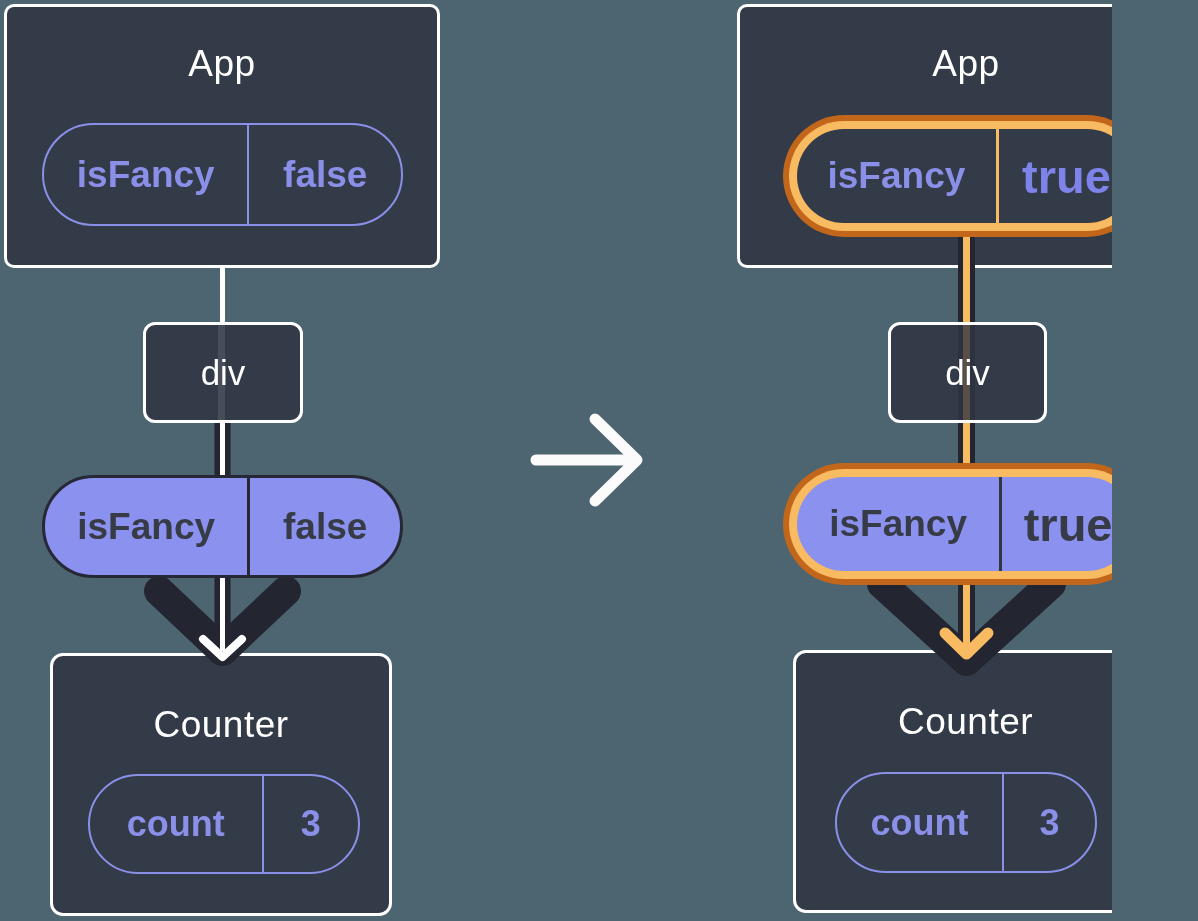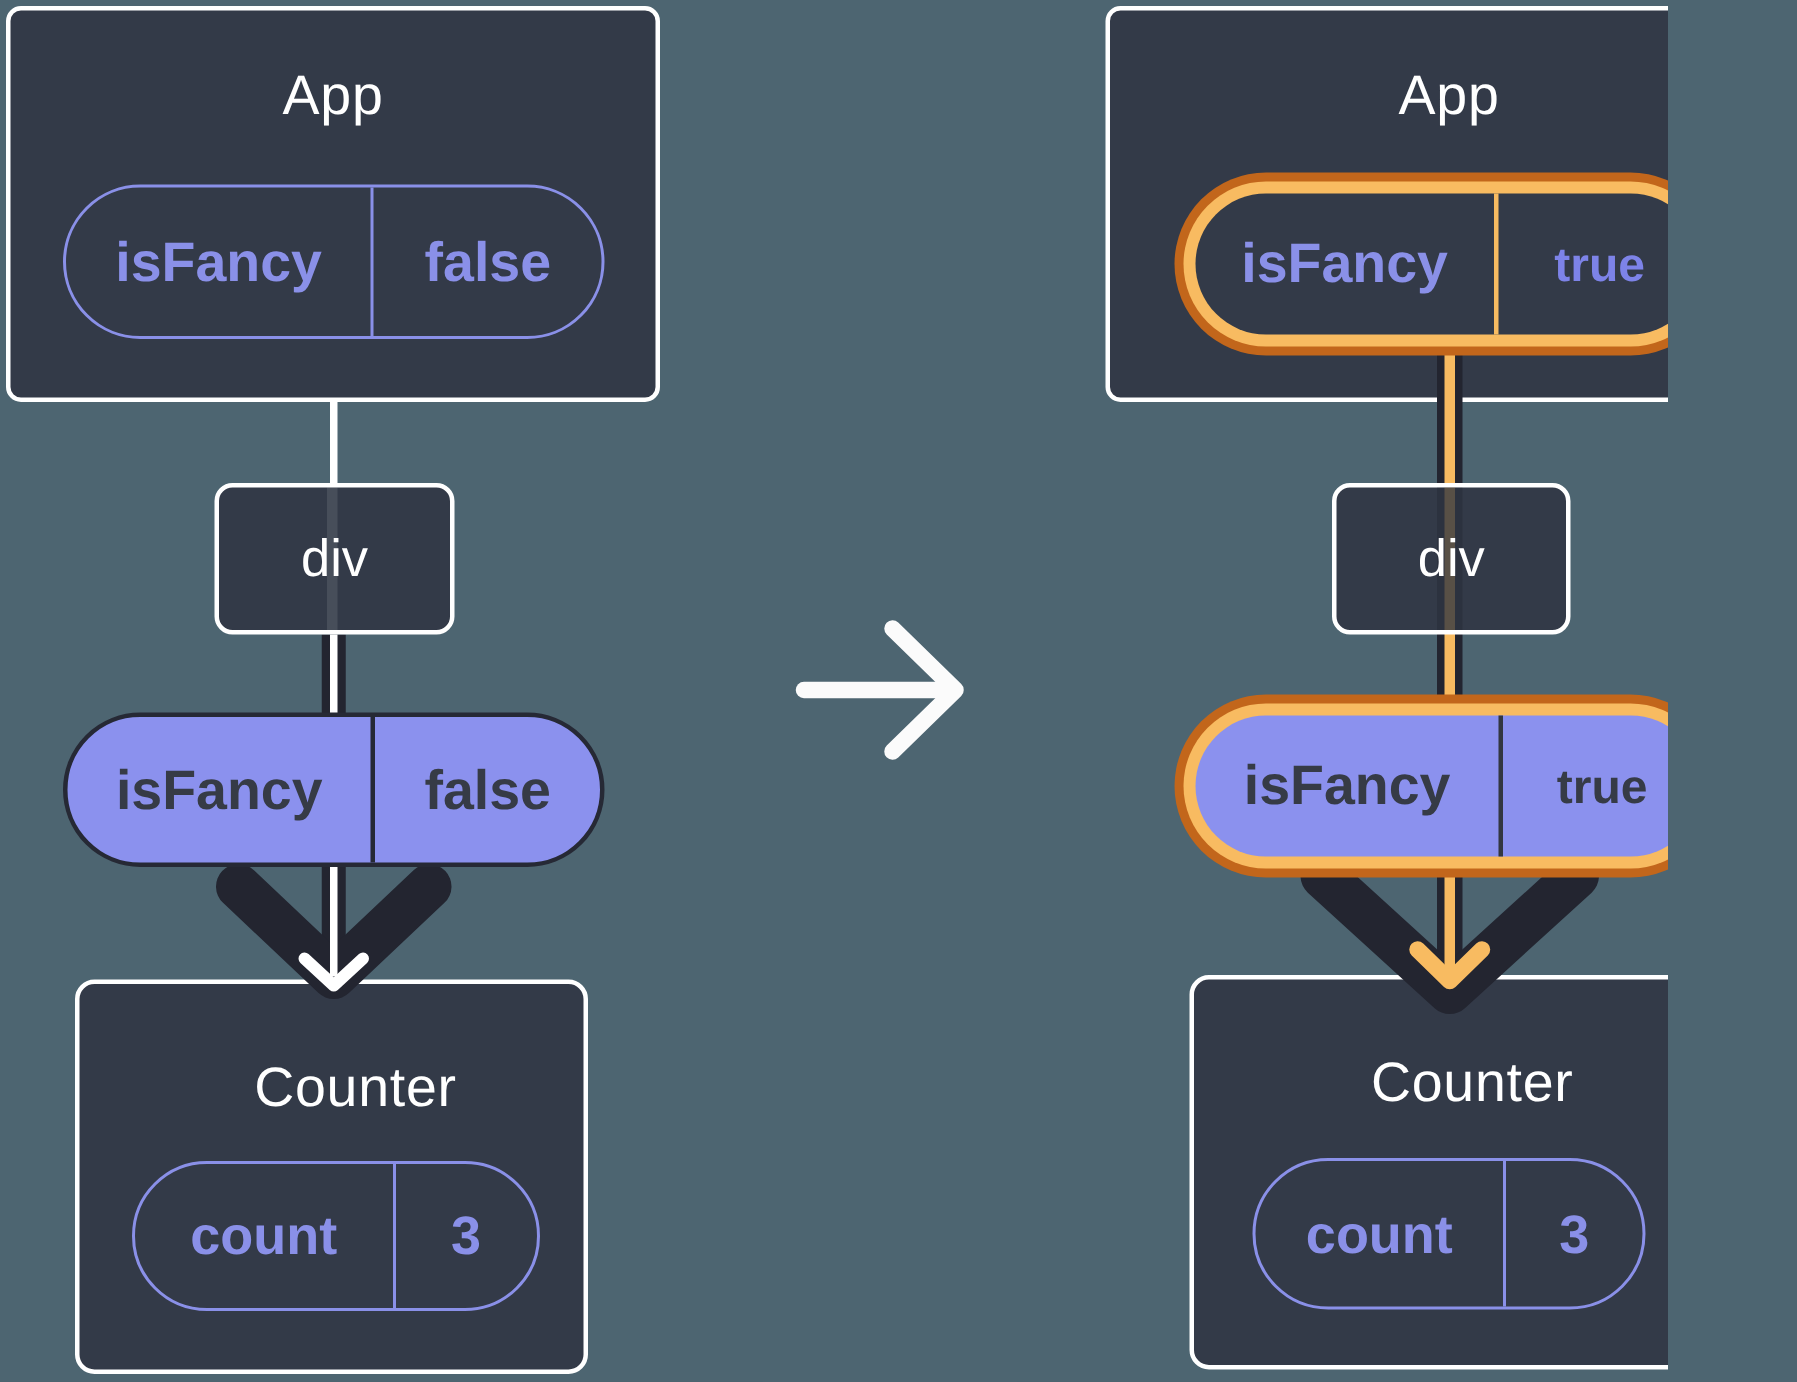--- a/index.html
+++ b/index.html
@@ -24,21 +24,21 @@
   .card.front{z-index:3;}
   .card-title{
     width:100%;
     text-align:center;
     color:#FFFFFF;
     font-size:37px;
     font-weight:500;
     letter-spacing:.5px;
   }
   .app-title{position:absolute;top:36px;left:0;}
-  .counter-title{position:absolute;top:48px;left:16px;text-align:center;}
+  .counter-title{position:absolute;top:48px;left:0;text-align:center;}
   .div-title{
     position:absolute;inset:0;
     display:flex;align-items:center;justify-content:center;
     color:#FFFFFF;font-size:35px;font-weight:500;z-index:2;
   }
   
   .faint{position:absolute;top:0;bottom:0;z-index:1;}
   
   .pill{
     position:absolute;
@@ -79,21 +79,21 @@
     display:flex;
     width:100%;height:100%;
     border-radius:999px;
     box-sizing:border-box;
     font-size:37px;
   }
   .ring-pill.dark{background:#333A48;color:#8A90E8;}
   .ring-pill.dark .pill-cell.value{border-left:3px solid #F8BB61;color:#7D83E8;}
   .ring-pill.purple{background:#8B91EE;color:#363B46;}
   .ring-pill.purple .pill-cell.value{border-left:3px solid #333741;}
-  .bold{font-weight:700;font-size:32px;}
+  .bold{font-weight:700;font-size:47px;}
   
   .w57{flex:0 0 57%;} .w43{flex:0 0 43%;}
   .w59{flex:0 0 59%;} .w41{flex:0 0 41%;}
   .w60{flex:0 0 60%;} .w40{flex:0 0 40%;}
   .w64{flex:0 0 64%;} .w36{flex:0 0 36%;}
   
   svg.connectors{position:absolute;left:0;top:0;z-index:2;pointer-events:none;}
   svg.sparkles{position:absolute;left:0;top:0;z-index:6;pointer-events:none;}
 </style>
 </head>

